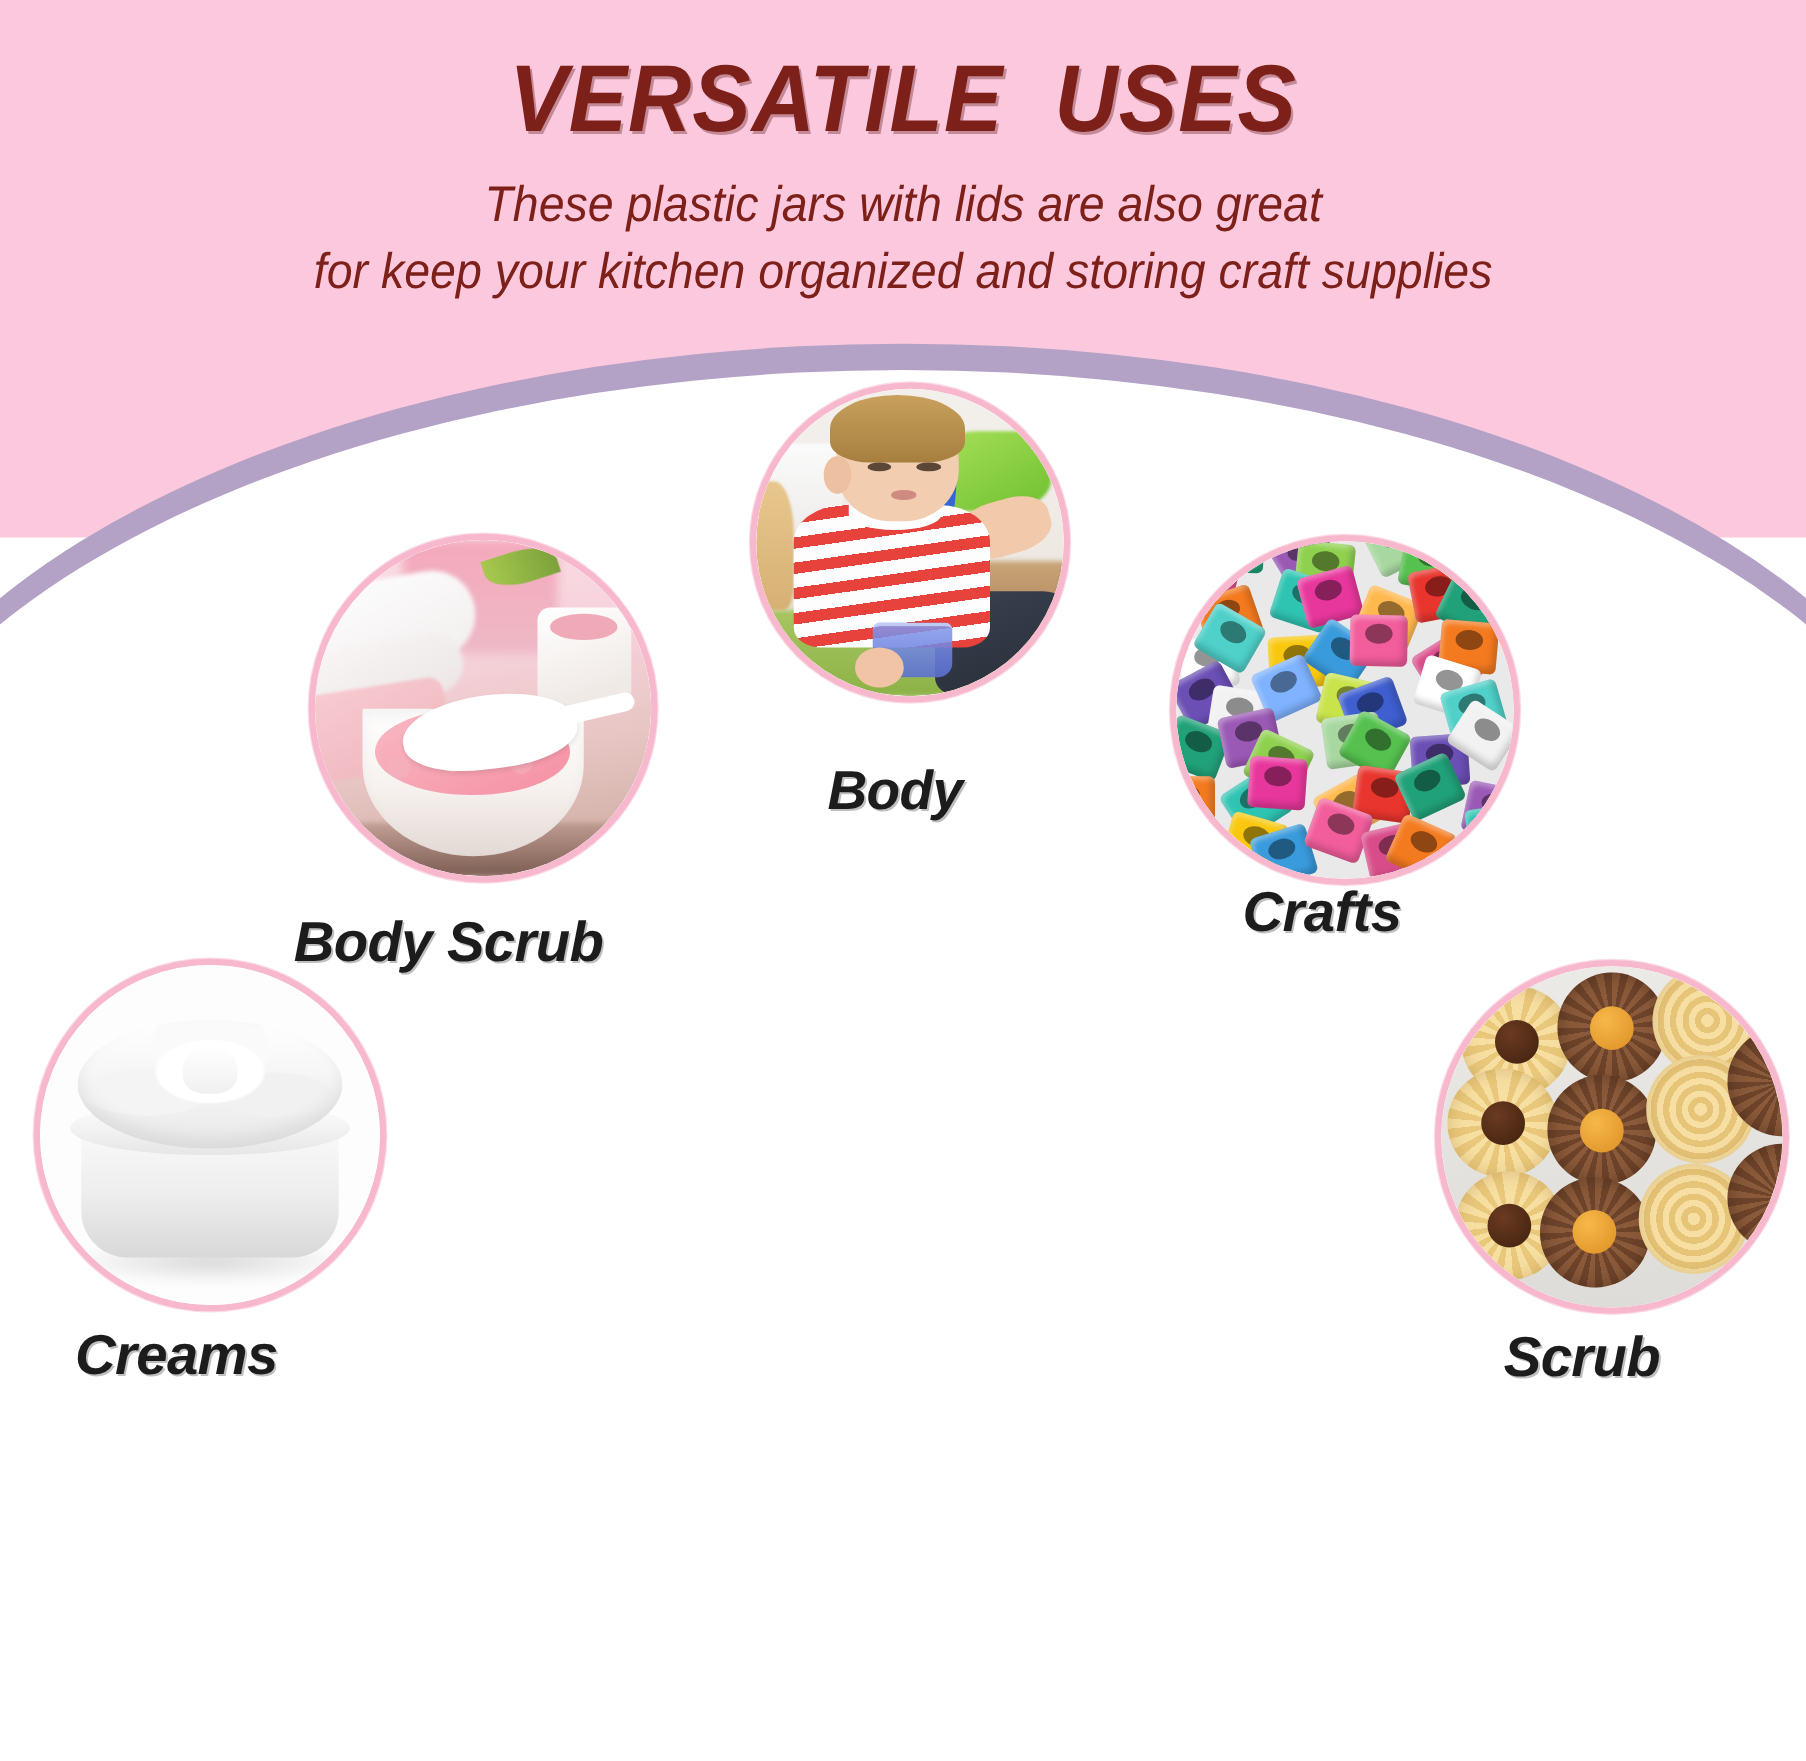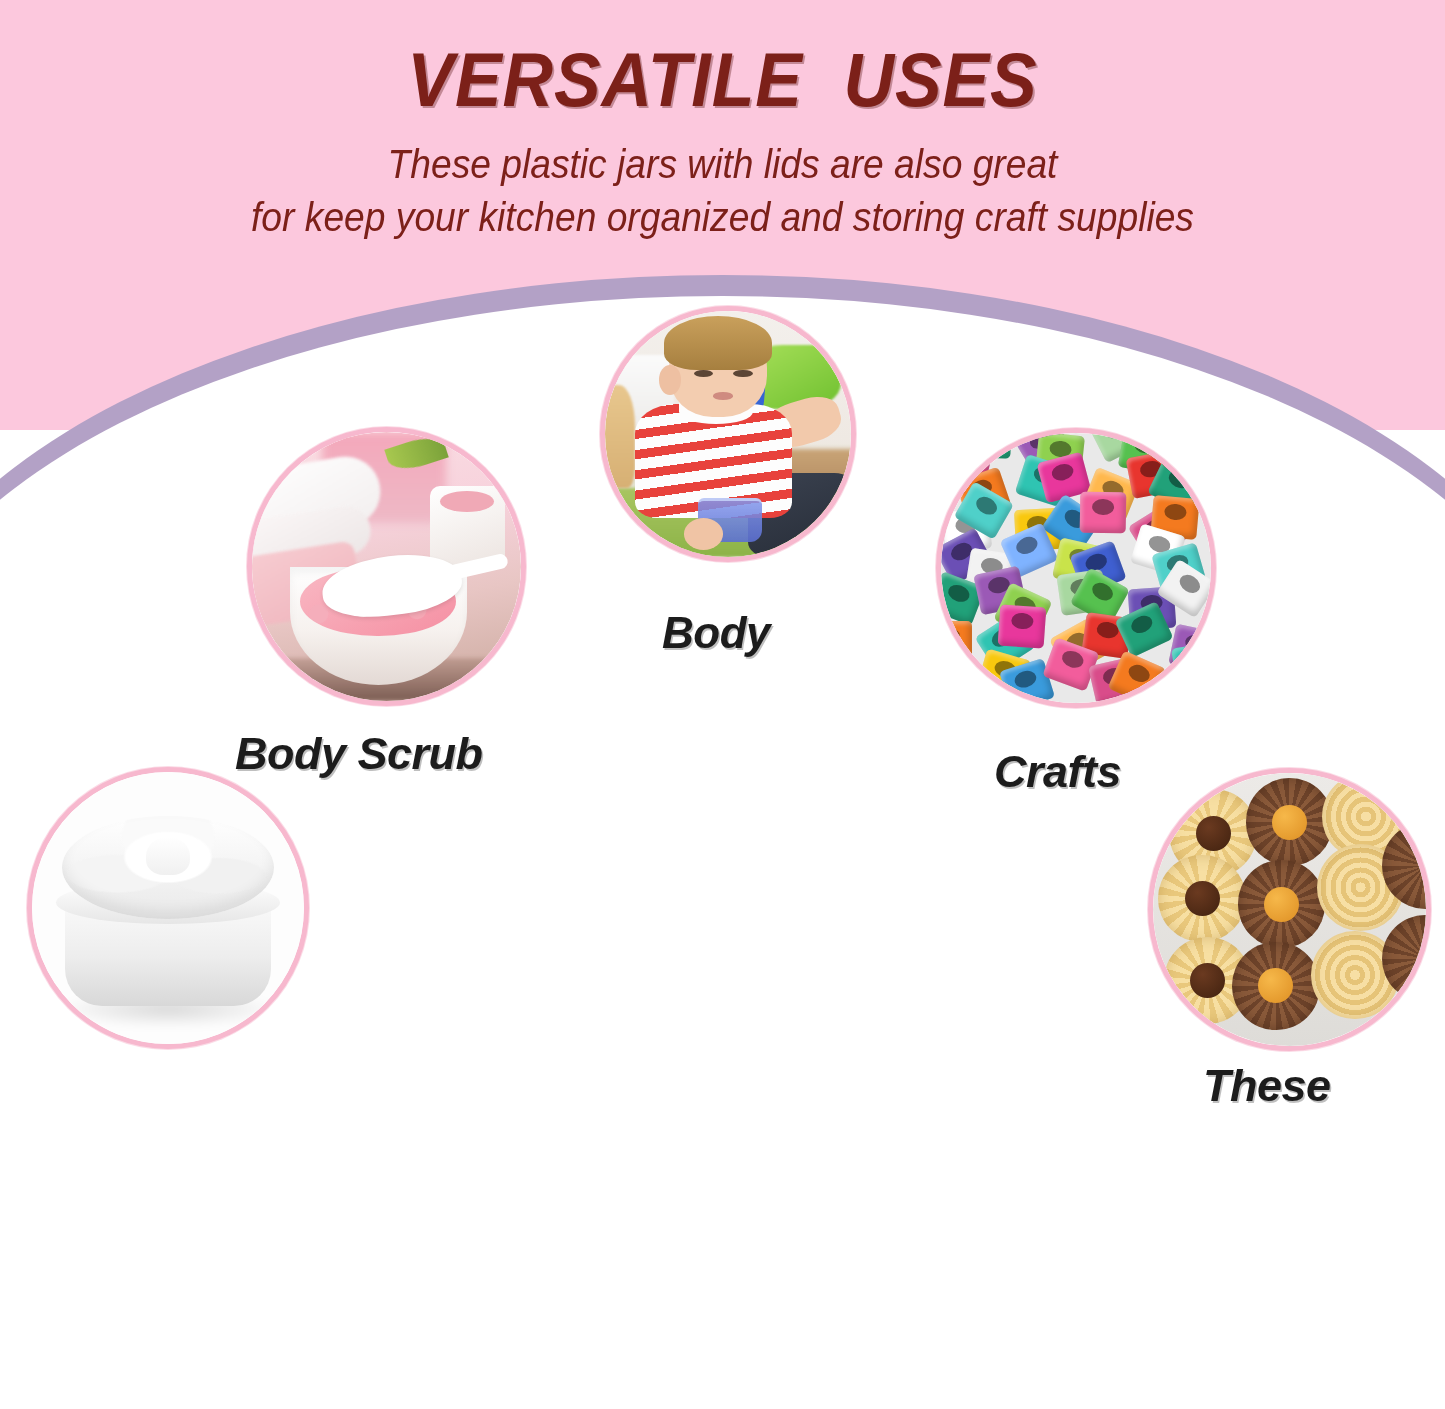--- a/index.html
+++ b/index.html
@@ -78,21 +78,21 @@
 
   
   #b-scrub { left:247px;  top:427px;  width:279px; height:279px; }
   #b-toys  { left:600px;  top:306px;  width:256px; height:256px; }
   #b-crafts{ left:936px;  top:428px;  width:280px; height:280px; }
   #b-creams{ left:27px;   top:767px;  width:282px; height:282px; }
   #b-treats{ left:1148px; top:768px;  width:283px; height:283px; }
 
   #c-scrub { left:235px;  top:728px;  font-size:45px;text-align:center; }
   #c-toys  { left:662px;  top:608px;  font-size:44px; }
-  #c-crafts{ left:994px;  top:746px;  font-size:45px; }
+  #c-crafts{ left:994px;  top:704px;  font-size:45px; }
   #c-creams{ left:60px;   top:1058px; font-size:45px; }
   #c-treats{ left:1203px; top:1060px; font-size:45px; }
 
   
 
   
   .scene-scrub{ background:linear-gradient(170deg,#fadfe4 0%,#f7d2dc 34%,#e8c6c4 62%,#c9a89c 100%); }
   .scene-scrub .towelA{position:absolute;left:-10%;top:12%;width:58%;height:26%;background:linear-gradient(160deg,#ffffff,#f2eeee);border-radius:40px;transform:rotate(-10deg);filter:blur(1.6px);}
   .scene-scrub .towelB{position:absolute;left:-6%;top:30%;width:50%;height:18%;background:linear-gradient(160deg,#fbf7f7,#ece6e6);border-radius:30px;transform:rotate(-8deg);filter:blur(1.8px);}
   .scene-scrub .pinkbk{position:absolute;left:26%;top:0%;width:46%;height:34%;background:linear-gradient(180deg,#f4a8bb,#eeb9c6);filter:blur(4px);border-radius:14px;}
@@ -320,20 +320,21 @@
 
   <div class="bubble" id="b-creams">
     <div class="photo scene-creams">
       <div class="shadow"></div>
       <div class="jarbody"></div>
       <div class="jarrim"></div>
       <div class="cream"></div>
       <div class="peak"></div>
     </div>
   </div>
+  <div class="cap" id="c-creams">Creams</div>
 
   <div class="bubble" id="b-treats">
     <div class="photo scene-treats" id="treats-scene">
         <div class="cookie butter" style="left: 6%; top: 6%; width: 32%; height: 32%;">
           <div class="dot dark"></div>
         </div>
         <div class="cookie choco" style="left: 34%; top: 2%; width: 32%; height: 32%;">
           <div class="dot orange"></div>
         </div>
         <div class="cookie swirl" style="left: 62%; top: 0%; width: 32%; height: 32%;"></div>
@@ -348,16 +349,16 @@
           <div class="dot dark"></div>
         </div>
         <div class="cookie choco" style="left: 29%; top: 62%; width: 32%; height: 32%;">
           <div class="dot orange"></div>
         </div>
         <div class="cookie swirl" style="left: 58%; top: 58%; width: 32%; height: 32%;"></div>
         <div class="cookie choco" style="left: 84%; top: 18%; width: 32%; height: 32%;"></div>
         <div class="cookie choco" style="left: 84%; top: 52%; width: 32%; height: 32%;"></div>
       </div>
   </div>
-  <div class="cap" id="c-treats">These</div>
+  <div class="cap" id="c-treats">Scrub</div>
 
 
 </div>
 
 </body></html>

